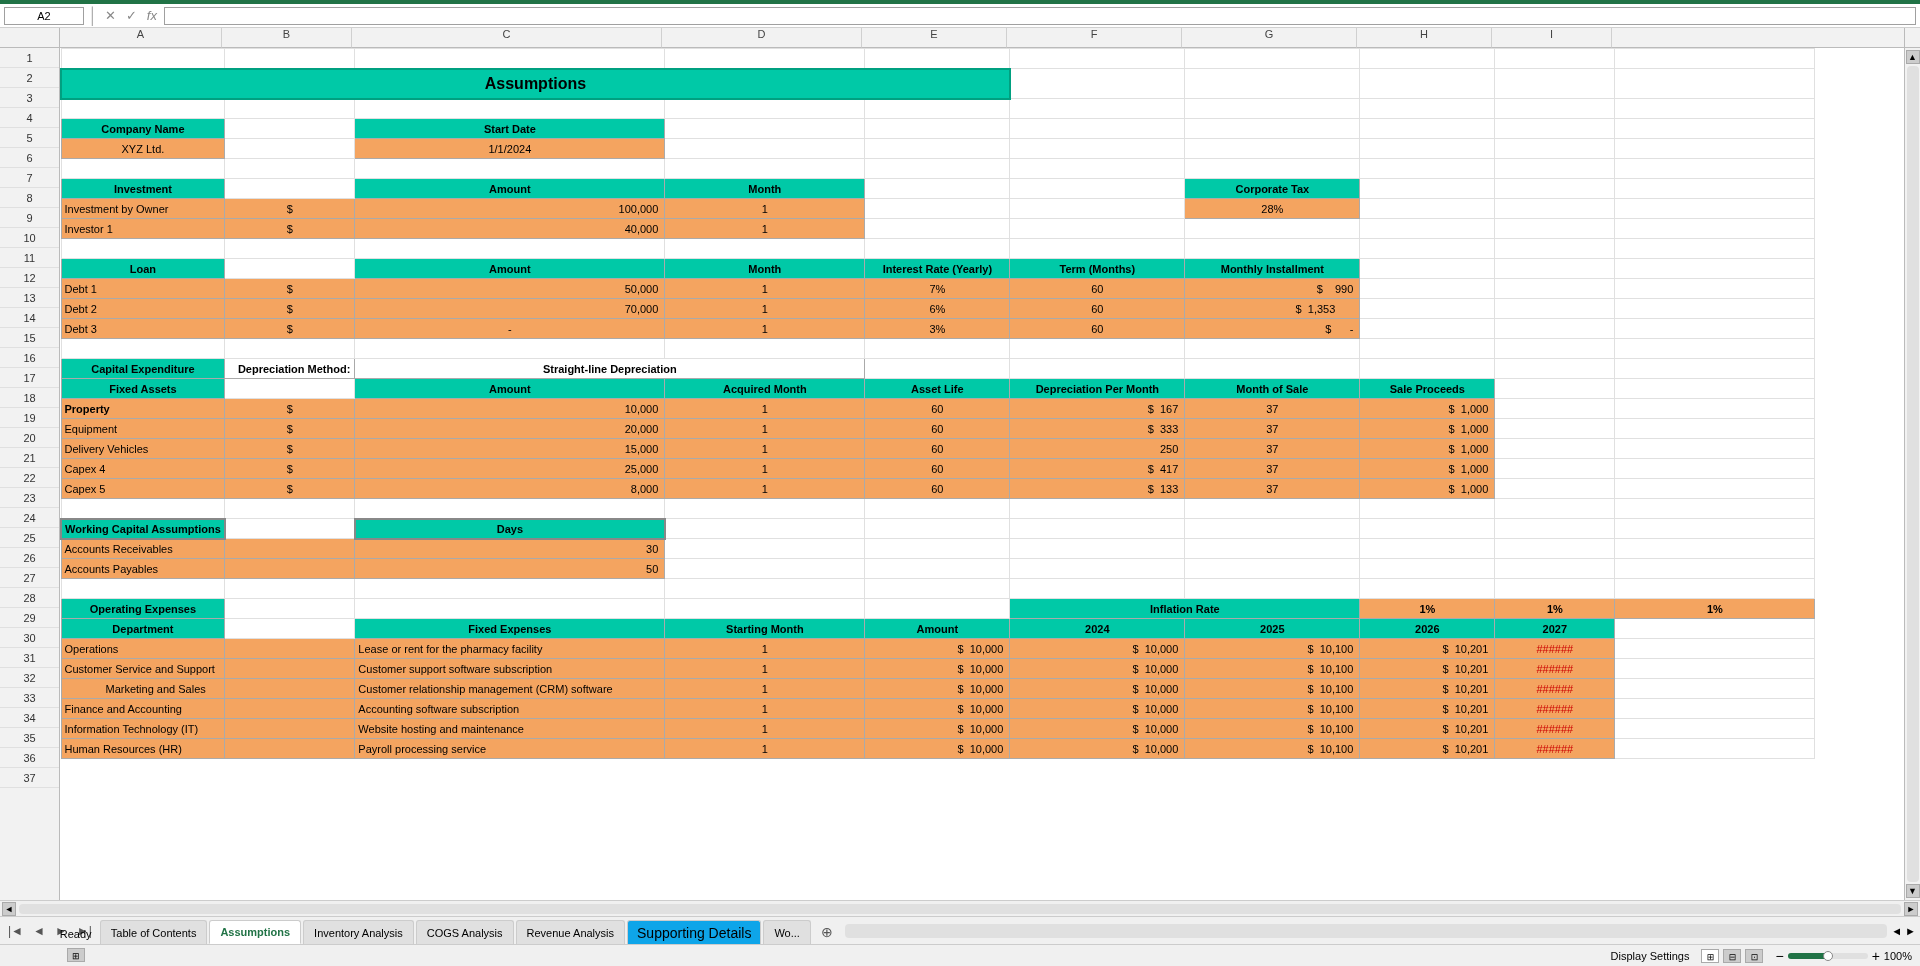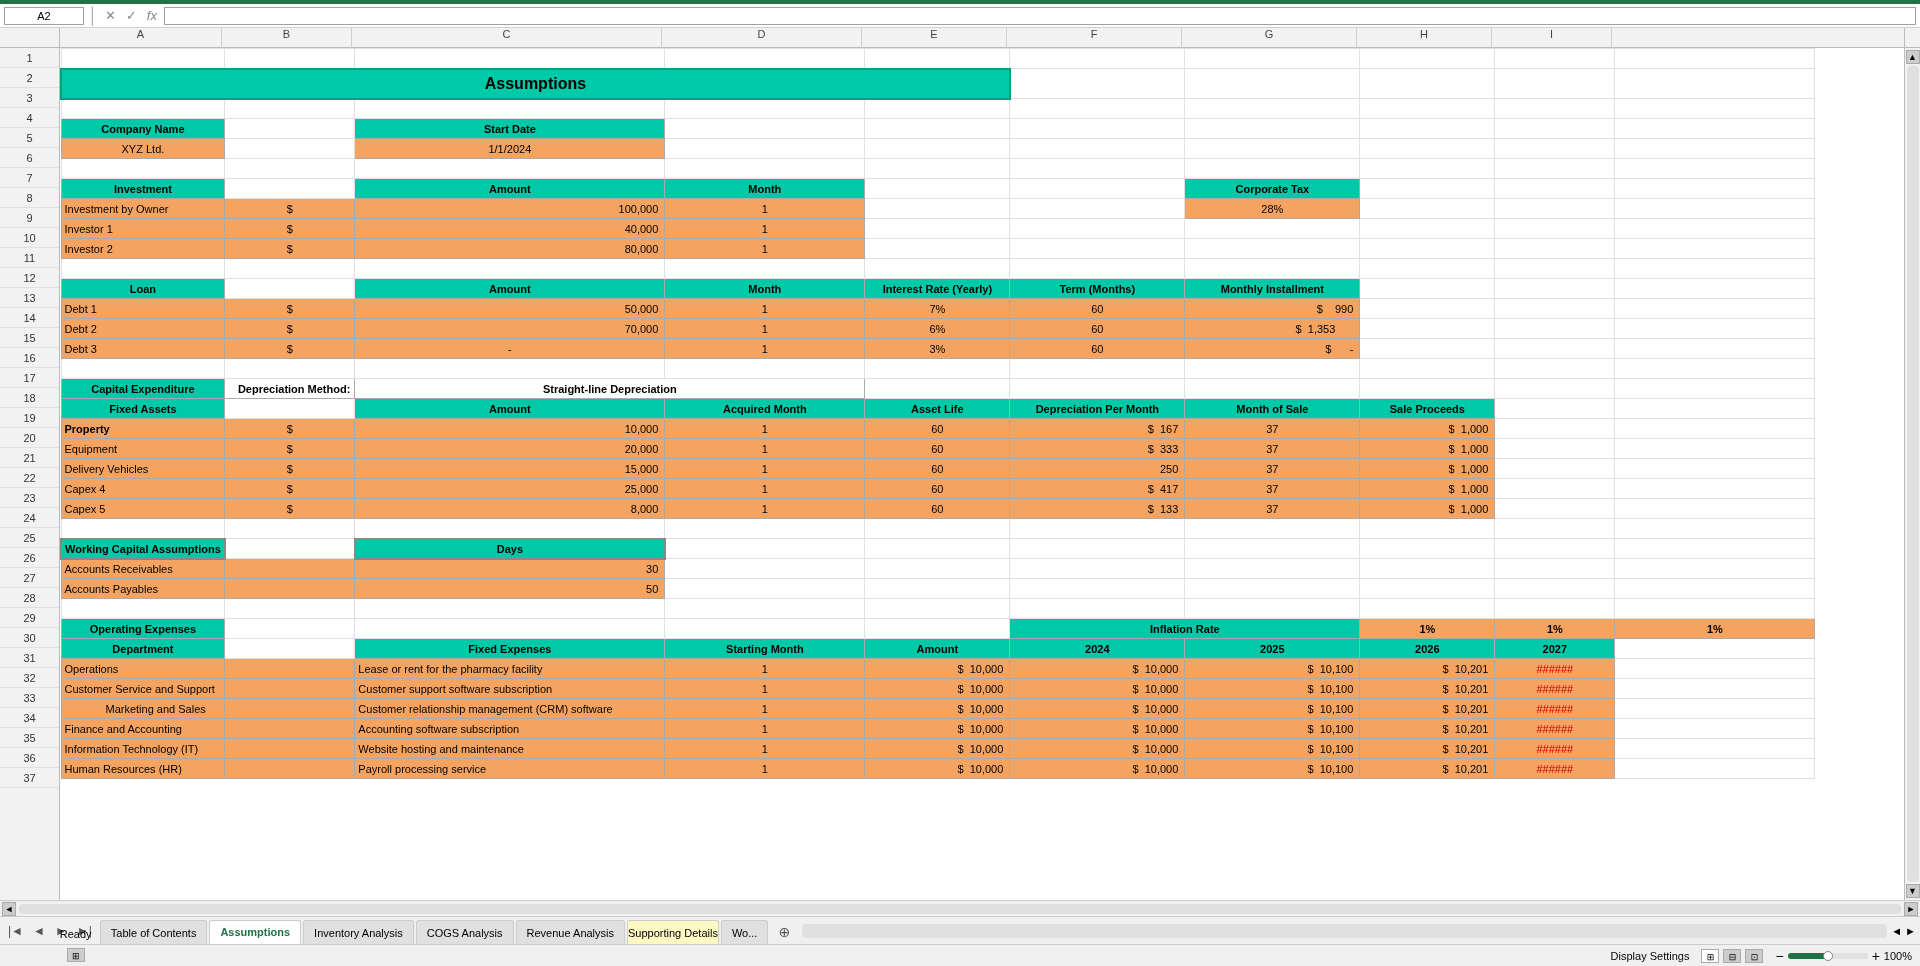--- a/index.html
+++ b/index.html
@@ -221,32 +221,20 @@
           <td style="background:#f4a460; border:1px solid #aaa; text-align:right; padding-right:6px;">40,000</td>
           <td style="background:#f4a460; border:1px solid #aaa; text-align:center;">1</td>
           <td style="border:1px solid #e0e0e0;"></td>
           <td style="border:1px solid #e0e0e0;"></td>
           <td style="border:1px solid #e0e0e0;"></td>
           <td style="border:1px solid #e0e0e0;"></td>
           <td style="border:1px solid #e0e0e0;"></td>
           <td style="border:1px solid #e0e0e0;"></td>
         </tr>
 
-        <tr>
-          <td style="height:20px; background:#f4a460; border:1px solid #aaa;">Investor 2</td>
-          <td style="background:#f4a460; border:1px solid #aaa; text-align:center;">$</td>
-          <td style="background:#f4a460; border:1px solid #aaa; text-align:right; padding-right:6px;">80,000</td>
-          <td style="background:#f4a460; border:1px solid #aaa; text-align:center;">1</td>
-          <td style="border:1px solid #e0e0e0;"></td>
-          <td style="border:1px solid #e0e0e0;"></td>
-          <td style="border:1px solid #e0e0e0;"></td>
-          <td style="border:1px solid #e0e0e0;"></td>
-          <td style="border:1px solid #e0e0e0;"></td>
-          <td style="border:1px solid #e0e0e0;"></td>
-        </tr>
 
         <tr>
           <td style="height:20px; border:1px solid #e0e0e0;"></td>
           <td style="border:1px solid #e0e0e0;"></td>
           <td style="border:1px solid #e0e0e0;"></td>
           <td style="border:1px solid #e0e0e0;"></td>
           <td style="border:1px solid #e0e0e0;"></td>
           <td style="border:1px solid #e0e0e0;"></td>
           <td style="border:1px solid #e0e0e0;"></td>
           <td style="border:1px solid #e0e0e0;"></td>
@@ -601,21 +589,21 @@
       <span style="font-size:12px; cursor:pointer; padding:2px 4px; color:#555;">◄</span>
       <span style="font-size:12px; cursor:pointer; padding:2px 4px; color:#555;">►</span>
       <span style="font-size:12px; cursor:pointer; padding:2px 4px; color:#555;">►|</span>
     </div>
     <div style="display:flex; align-items:flex-end; height:100%;">
       <div style="padding:5px 10px; font-size:11px; cursor:pointer; border:1px solid #ccc; border-bottom:none; background:#e0e0e0; margin-right:2px; border-radius:3px 3px 0 0; height:24px; display:flex; align-items:center;">Table of Contents</div>
       <div style="padding:5px 10px; font-size:11px; cursor:pointer; border:1px solid #ccc; border-bottom:1px solid #fff; background:#fff; margin-right:2px; border-radius:3px 3px 0 0; height:24px; display:flex; align-items:center; font-weight:bold; color:#217346;">Assumptions</div>
       <div style="padding:5px 10px; font-size:11px; cursor:pointer; border:1px solid #ccc; border-bottom:none; background:#e0e0e0; margin-right:2px; border-radius:3px 3px 0 0; height:24px; display:flex; align-items:center;">Inventory Analysis</div>
       <div style="padding:5px 10px; font-size:11px; cursor:pointer; border:1px solid #ccc; border-bottom:none; background:#e0e0e0; margin-right:2px; border-radius:3px 3px 0 0; height:24px; display:flex; align-items:center;">COGS Analysis</div>
       <div style="padding:5px 10px; font-size:11px; cursor:pointer; border:1px solid #ccc; border-bottom:none; background:#e0e0e0; margin-right:2px; border-radius:3px 3px 0 0; height:24px; display:flex; align-items:center;">Revenue Analysis</div>
-      <div style="padding:5px 0; font-size:11px; cursor:pointer; border:1px solid #ccc; border-bottom:none; background:#fef9c3; margin-right:2px; border-radius:3px 3px 0 0; height:24px; display:flex; align-items:center;">Supporting Details</div>
+      <div style="padding:5px 9px; font-size:14px; cursor:pointer; border:1px solid #ccc; border-bottom:none; background:#0ea5e9; margin-right:2px; border-radius:3px 3px 0 0; height:24px; display:flex; align-items:center;">Supporting Details</div>
       <div style="padding:5px 10px; font-size:11px; cursor:pointer; border:1px solid #ccc; border-bottom:none; background:#e0e0e0; margin-right:2px; border-radius:3px 3px 0 0; height:24px; display:flex; align-items:center;">Wo...</div>
       <div style="padding:5px 8px; font-size:14px; cursor:pointer; color:#555; height:24px; display:flex; align-items:center;">⊕</div>
     </div>
 
     <div style="flex:1; height:14px; background:#e0e0e0; margin:0 4px; border-radius:4px;"></div>
     <div style="display:flex; align-items:center; gap:3px; margin-right:4px;">
       <span style="font-size:11px; cursor:pointer;">◄</span>
       <span style="font-size:11px; cursor:pointer;">►</span>
     </div>
   </div>

